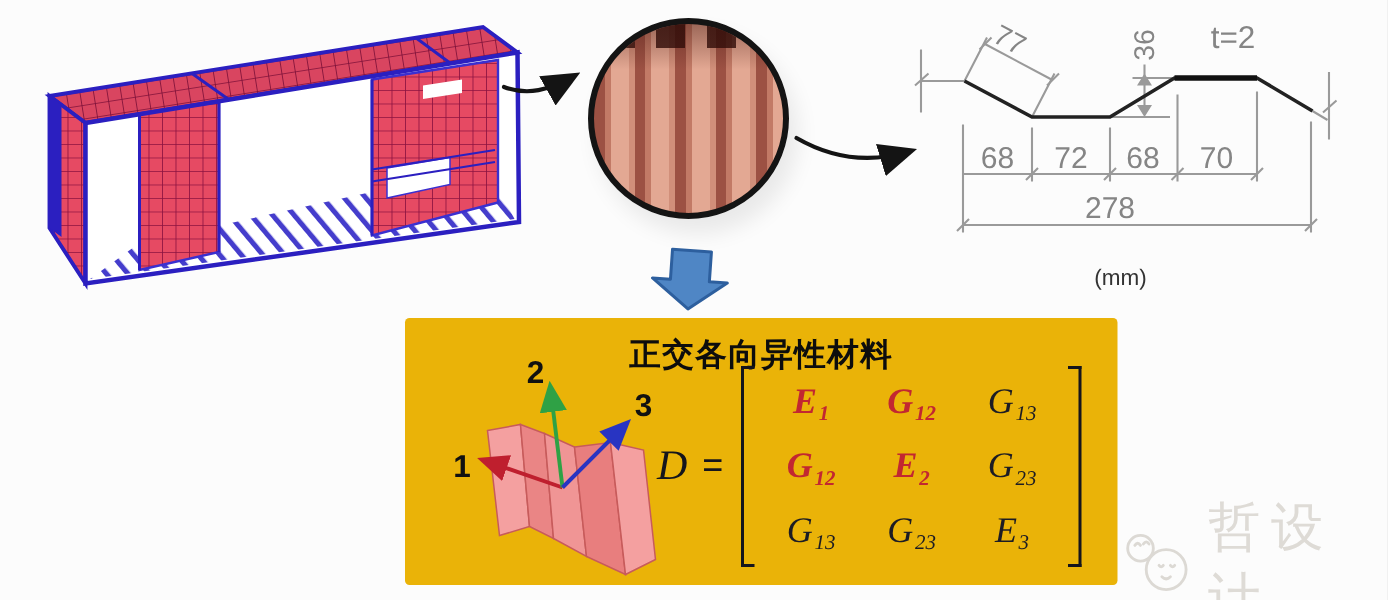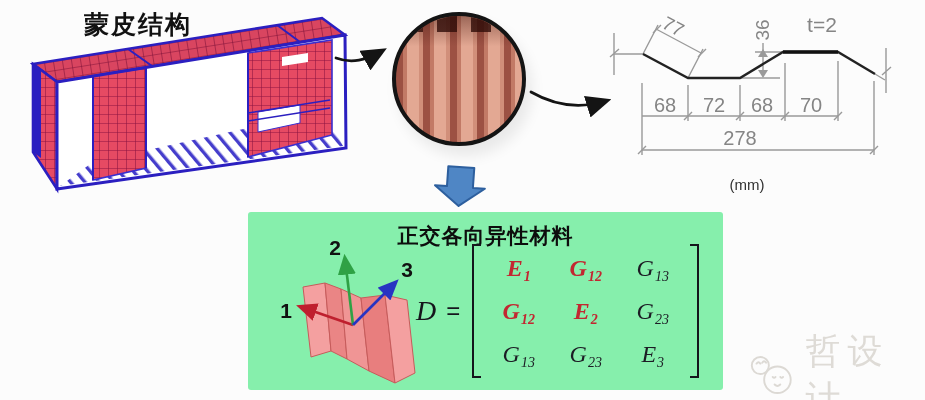--- a/index.html
+++ b/index.html
@@ -12,21 +12,21 @@
   .detail-circle{left:392px;top:12px;width:134px;height:134px;border-radius:50%;
     border:4px solid #141414;box-sizing:border-box;overflow:hidden;
     background:
       linear-gradient(180deg, rgba(70,24,16,.45), rgba(70,24,16,0) 24%),
       repeating-linear-gradient(90deg,
         #9c5143 0 7px,#c27a66 7px 11px,#e3a893 11px 23px,#d18f7a 23px 27px);
     box-shadow:6px 10px 14px rgba(0,0,0,.08);}
   .detail-circle::before{content:"";position:absolute;left:0;top:0;right:0;height:16px;
     background:repeating-linear-gradient(90deg, rgba(48,12,8,0) 0 7px, rgba(48,12,8,.8) 7px 27px, rgba(48,12,8,0) 27px 34px);}
   
-  .panel{left:248px;top:212px;width:475px;height:178px;background:#86efac;border-radius:3px;}
+  .panel{left:270px;top:212px;width:475px;height:178px;background:#eab308;border-radius:3px;}
   .panel-title{position:absolute;top:10px;left:0;width:100%;text-align:center;
     font-size:21px;font-weight:bold;color:#0d0d0d;letter-spacing:1px;}
   
   .matrix{position:absolute;left:168px;top:26px;height:146px;display:flex;align-items:center;}
   .mname{font-family:"Liberation Serif",serif;font-style:italic;font-size:28px;color:#15151c;margin-right:10px;}
   .meq{font-size:24px;color:#15151c;margin-right:12px;}
   .bk{width:9px;align-self:center;height:134px;border:2.6px solid #15151c;box-sizing:border-box;}
   .bk.l{border-right:none;margin-right:4px;}
   .bk.r{border-left:none;margin-left:4px;}
   .mgrid{display:grid;grid-template-columns:repeat(3,67px);grid-auto-rows:43px;align-items:center;}
@@ -78,21 +78,20 @@
     <path d="M248,38 L332,25 L332,120 L248,142 Z" fill="url(#meshP)" stroke="#3a2fd0" stroke-width="1.6"></path>
     <path d="M282,42 L308,38 L308,47 L282,51 Z" fill="#ffffff"></path>
     <path d="M258,97 L300,90 L300,108 L258,117 Z" fill="#ffffff" stroke="#3a2fd0" stroke-width="1"></path>
     <path d="M248,98 L330,85 M248,106 L330,93" stroke="#2b1fc0" stroke-width="1.5"></path>
 
     <path d="M146,53 L146,153 M248,38 L248,142 M93,61 L93,165" stroke="#2b1fc0" stroke-width="2"></path>
 
     <path d="M57,67 L345,20 L346,133 L57,174 Z" fill="none" stroke="#2b1fc0" stroke-width="3"></path>
   </svg>
 
-  <div class="abs model-title">蒙皮结构</div>
 
   <div class="abs detail-circle"></div>
 
   <svg class="abs" style="left:0;top:0" width="925" height="400" viewBox="0 0 925 400">
     <defs>
       <marker id="ahB" markerWidth="9" markerHeight="8" refX="7" refY="4" orient="auto">
         <path d="M0,0 L9,4 L0,8 Z" fill="#141414"></path>
       </marker>
     </defs>
     <path d="M336,58 C352,64 366,60 382,51" fill="none" stroke="#141414" stroke-width="2.8" stroke-linecap="round" marker-end="url(#ahB)"></path>

